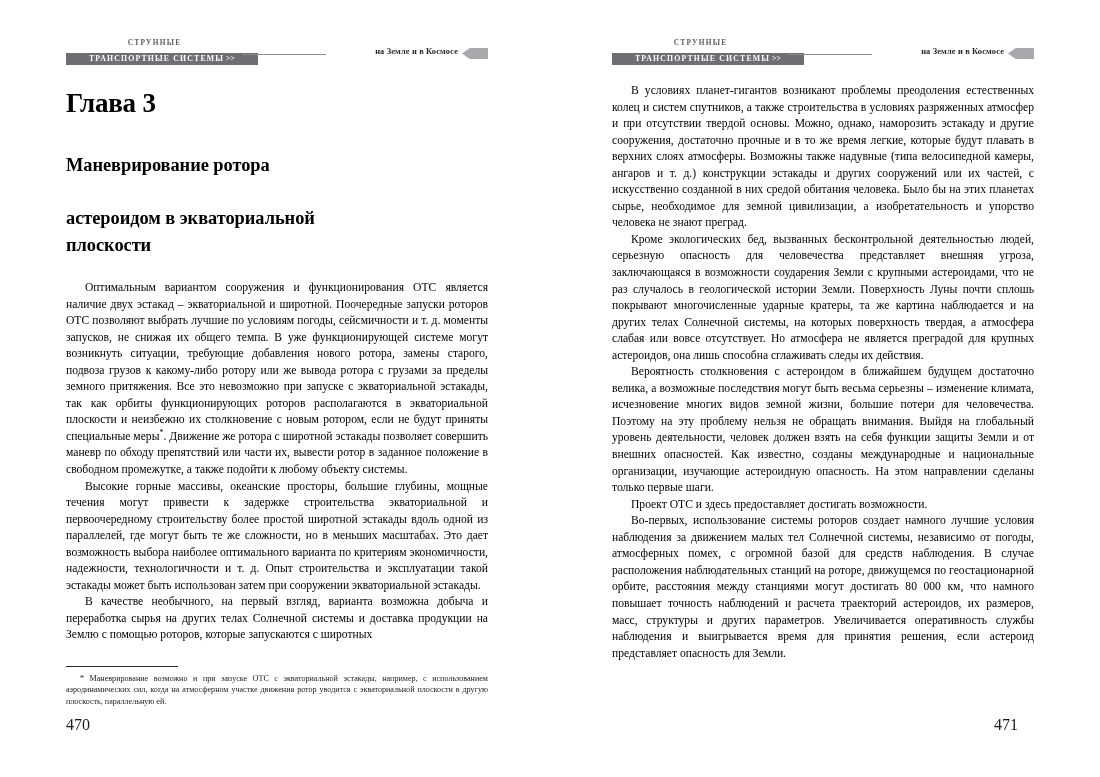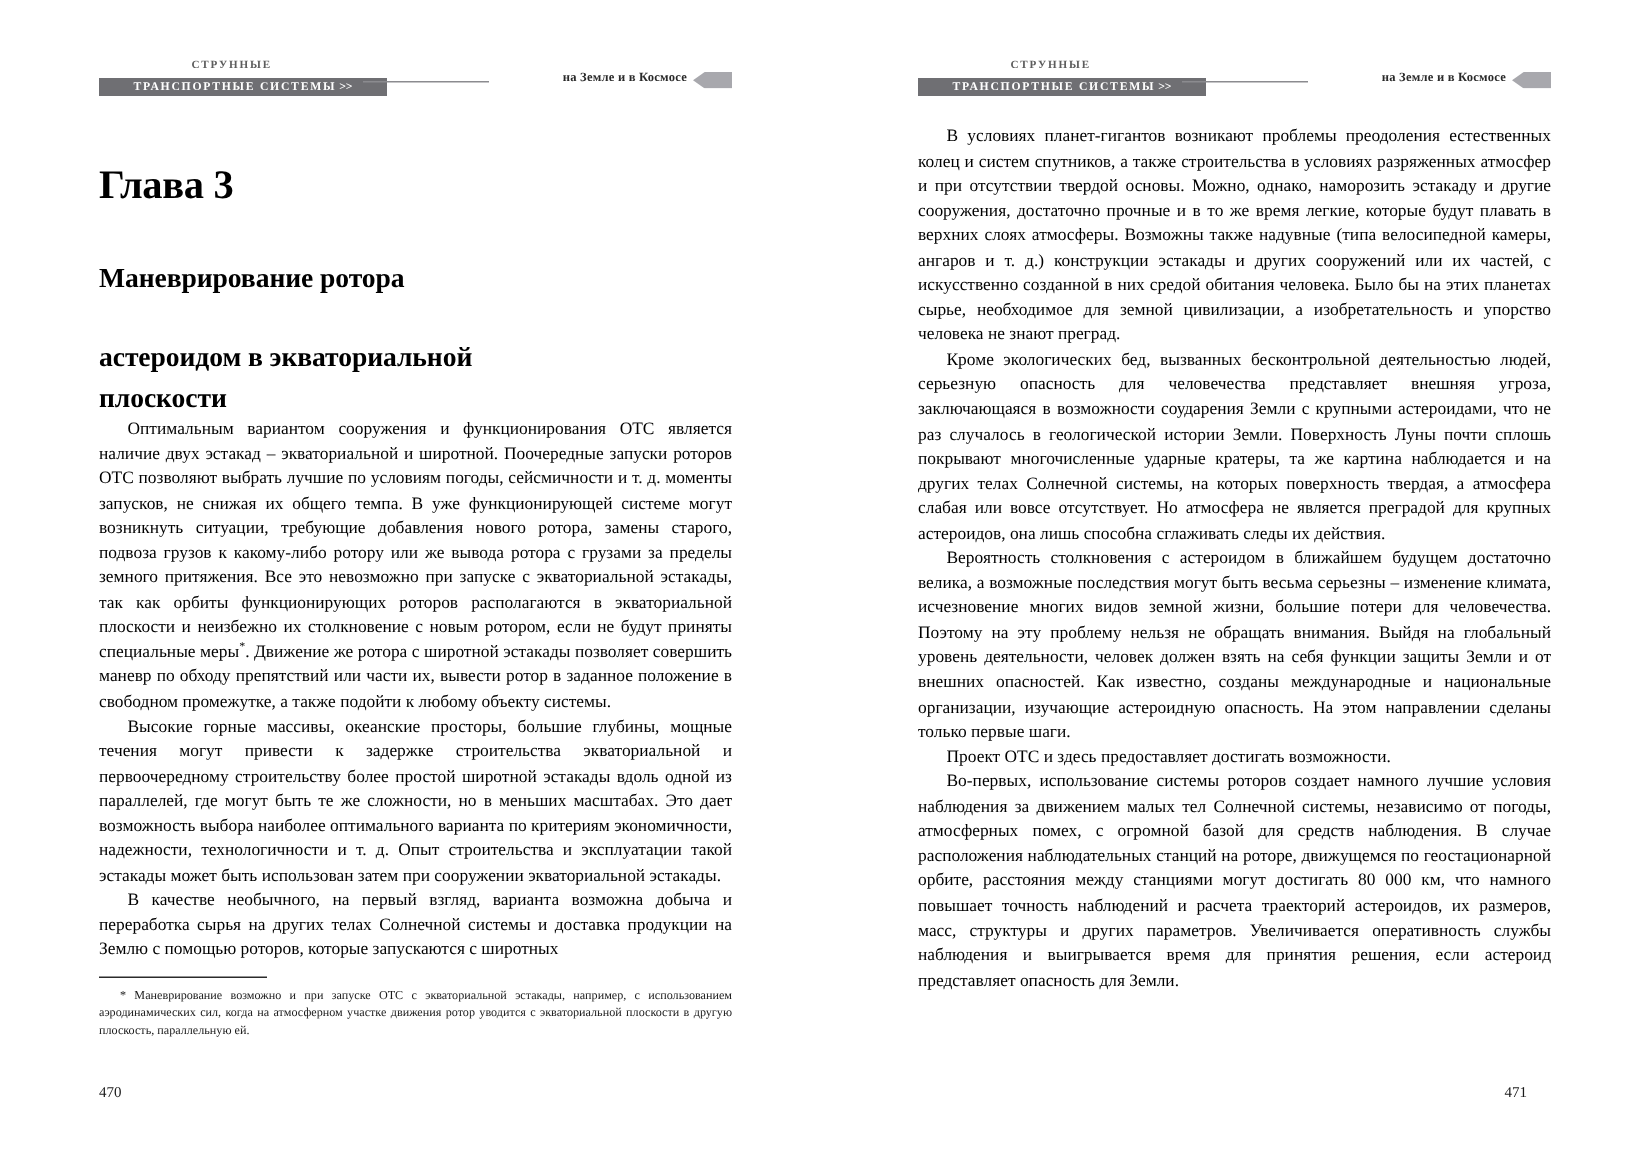--- a/index.html
+++ b/index.html
@@ -94,36 +94,37 @@
     right: 0;
     top: 10px;
     width: 26px;
     height: 11px;
     background: #a8a8ad;
     clip-path: polygon(0% 50%, 30% 0%, 100% 0%, 100% 100%, 30% 100%);
   }
 
   
   .chapter-title {
-    margin: 36px 0 0 0;
+    margin: 16px 0 0 0;
     font-size: 27px;
     font-weight: 700;
     letter-spacing: -0.2px;
     line-height: 30px;
   }
   .section-title {
     margin: 34px 0 0 0;
     font-size: 18.4px;
     font-weight: 700;
     line-height: 26.5px;
     letter-spacing: -0.05px;
   }
 
   
   .body-col {
+    margin-top: 22px;
     font-size: 11.6px;
     line-height: 16.55px;
     text-align: justify;
     text-justify: inter-word;
     hyphens: none;
   }
   .page-right .body-col {
     margin-top: 0;
     padding-top: 11px;
   }
@@ -137,42 +138,42 @@
     font-size: 8px;
     line-height: 0;
     vertical-align: super;
   }
 
   
   .footnote {
     position: absolute;
     left: 66px;
     right: 62px;
-    bottom: 85px;
+    bottom: 70px;
     margin-top: 16px;
   }
   .footnote-rule {
     width: 112px;
     height: 1px;
     background: #2b2b2b;
     margin-bottom: 6px;
   }
   .footnote-text {
     font-size: 8.1px;
     line-height: 11.4px;
     text-align: justify;
     text-indent: 14px;
     color: #1a1a1a;
   }
 
   
   .folio {
     position: absolute;
     bottom: 43px;
-    font-size: 10px;
+    font-size: 16px;
     color: #1a1a1a;
   }
   .folio-left  { left: 66px; }
   .folio-right { right: 82px; }
 </style>
 </head>
 <body>
 
 <div class="spread">
 

